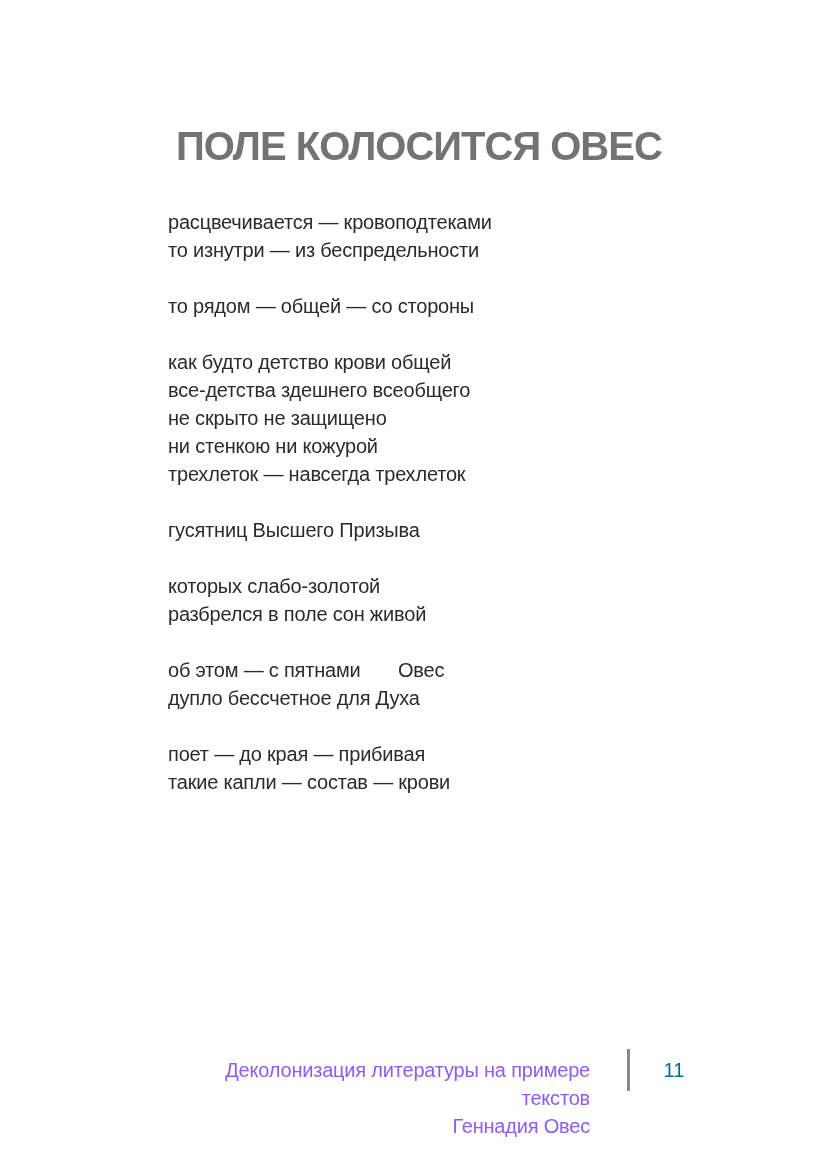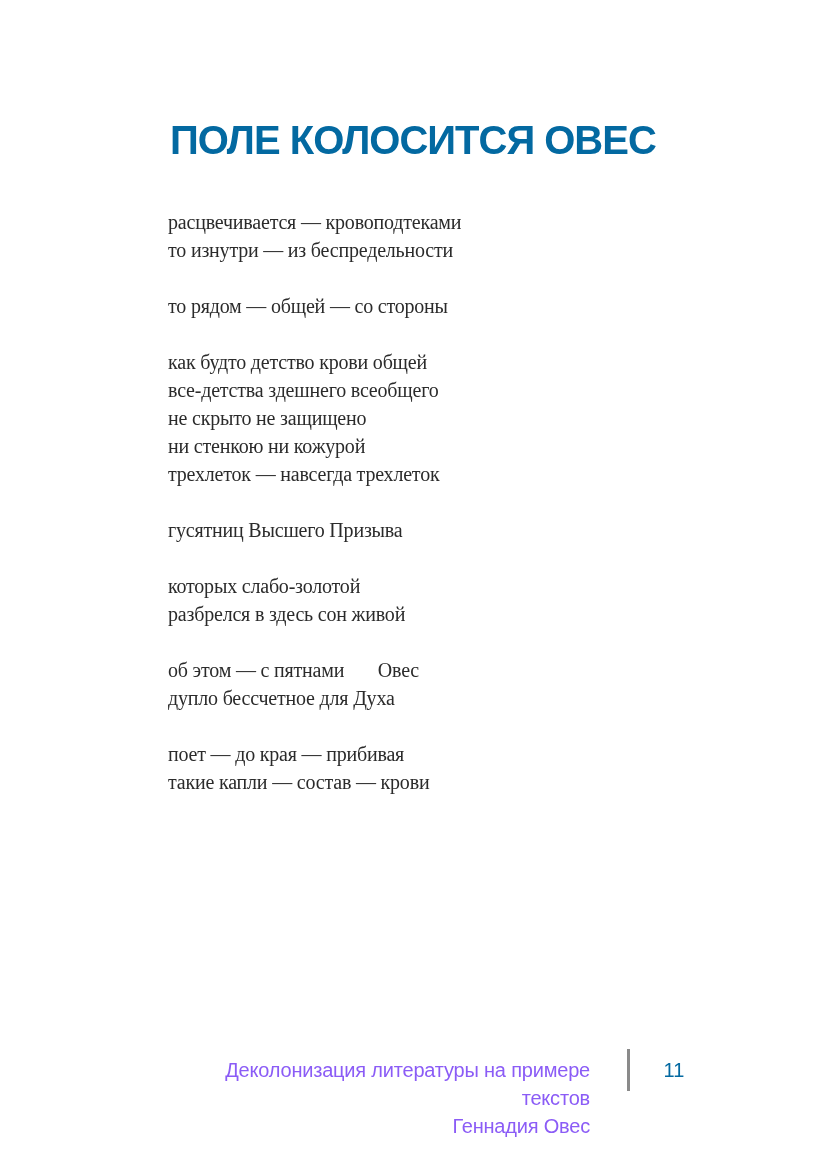--- a/index.html
+++ b/index.html
@@ -12,46 +12,45 @@
     width: 823px;
     height: 1163px;
     background: #ffffff;
     font-family: "Liberation Sans", "DejaVu Sans", sans-serif;
     overflow: hidden;
   }
   .poem-title {
     position: absolute;
     left: 164px;
     top: 110px;
-    margin: 6px;
+    margin: 12px;
     font-size: 40px;
     line-height: 48px;
     font-weight: 700;
     letter-spacing: -1px;
-    color: #0369a1;
+    color: #737373;
     white-space: nowrap;
   }
   .poem {
     position: absolute;
     left: 168px;
     top: 208px;
     font-size: 20px;
     line-height: 28px;
     letter-spacing: -0.2px;
     color: #2b2b2b;
   }
   .stanza {
     margin: 0 0 28px 0;
   }
   .stanza:last-child {
     margin-bottom: 12px;
   }
   .poem-line {
     white-space: pre-wrap;
-    font-family: Liberation Serif, serif;
   }
   .footer-running-title {
     position: absolute;
     left: 165px;
     top: 1056px;
     width: 425px;
     text-align: right;
     font-size: 20px;
     line-height: 28px;
     letter-spacing: -0.2px;
@@ -101,21 +100,21 @@
       <div class="poem-line">ни стенкою ни кожурой</div>
       <div class="poem-line">трехлеток — навсегда трехлеток</div>
     </div>
 
     <div class="stanza">
       <div class="poem-line">гусятниц Высшего Призыва</div>
     </div>
 
     <div class="stanza">
       <div class="poem-line">которых слабо-золотой</div>
-      <div class="poem-line">разбрелся в здесь сон живой</div>
+      <div class="poem-line">разбрелся в поле сон живой</div>
     </div>
 
     <div class="stanza">
       <div class="poem-line">об этом — с пятнами       Овес</div>
       <div class="poem-line">дупло бессчетное для Духа</div>
     </div>
 
     <div class="stanza">
       <div class="poem-line">поет — до края — прибивая</div>
       <div class="poem-line">такие капли — состав — крови</div>

